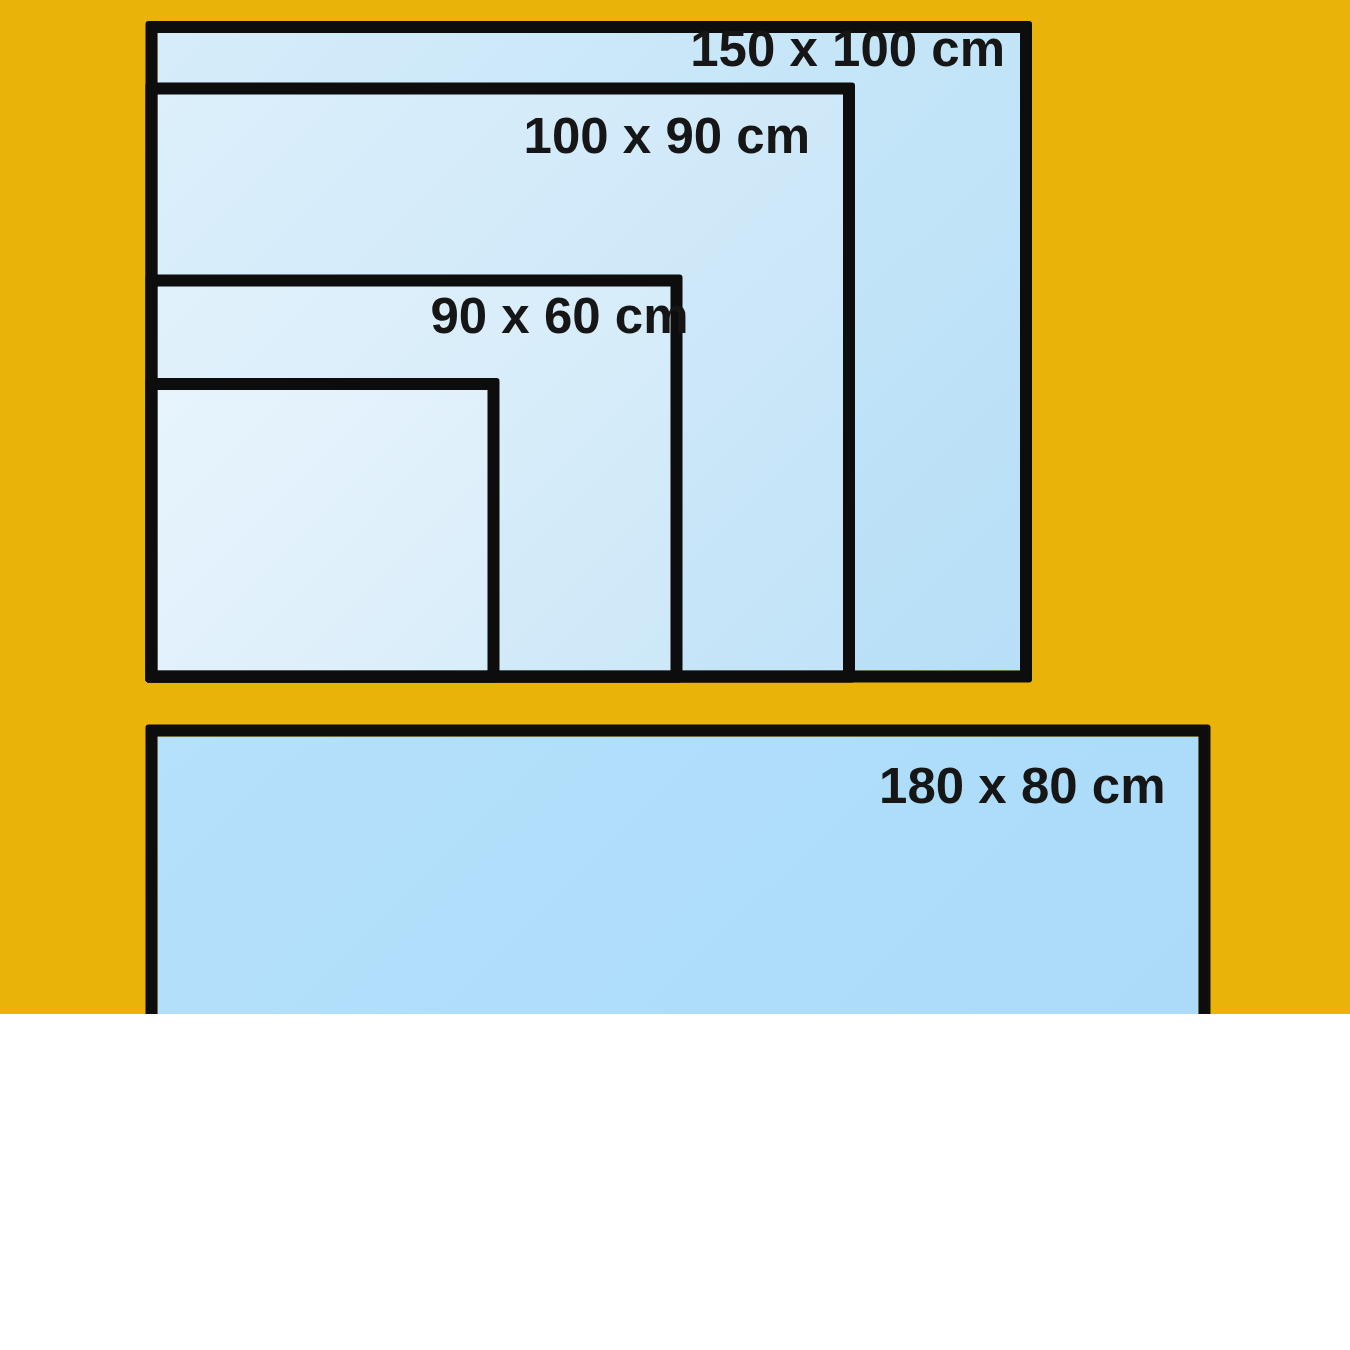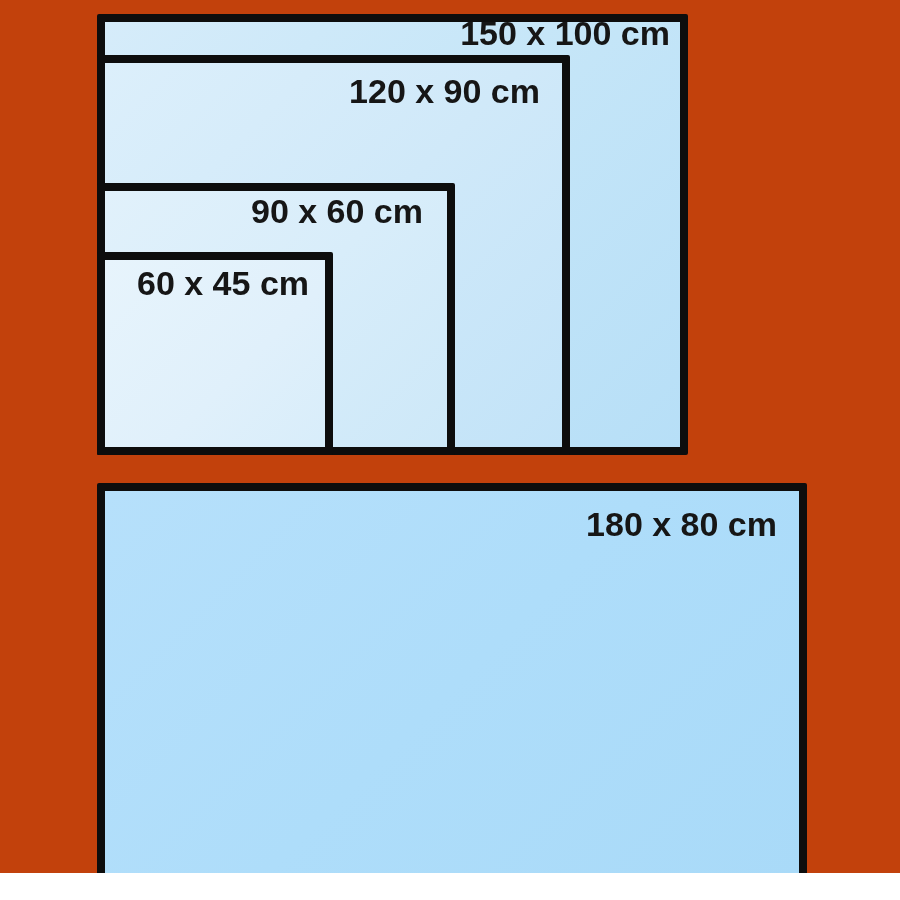--- a/index.html
+++ b/index.html
@@ -4,22 +4,22 @@
 <style>
   html, body {
     margin: 0;
     padding: 0;
     background: #ffffff;
     font-family: "Liberation Sans", "DejaVu Sans", sans-serif;
   }
   .canvas {
     position: relative;
     width: 900px;
-    height: 873px;
-    background: #c2410c;
+    height: 676px;
+    background: #eab308;
     overflow: hidden;
   }
   .size-rect {
     position: absolute;
     box-sizing: border-box;
     border: 8px solid #0d0d0d;
     border-radius: 2px;
   }
   
   .r150 {
@@ -53,35 +53,34 @@
     color: #161616;
     font-size: 34px;
     font-weight: 700;
     line-height: 1.05;
     white-space: nowrap;
     z-index: 10;
     letter-spacing: 0px;
   }
   .l150 { top: 16px;  right: 230px; }
   .l120 { top: 74px;  right: 360px; }
-  .l90  { top: 194px; right: 477px; }
+  .l90  { top: 194px; right: 441px; }
   .l60  { top: 266px; left: 137px; }
   .l180 { top: 507px; right: 123px; }
 </style>
 </head>
 <body>
 
 <div class="canvas">
 
   <div class="size-rect r150"></div>
   <div class="size-rect r120"></div>
   <div class="size-rect r90"></div>
   <div class="size-rect r60"></div>
 
   <div class="size-rect r180"></div>
 
   <div class="size-label l150">150 x 100 cm</div>
-  <div class="size-label l120">120 x 90 cm</div>
+  <div class="size-label l120">100 x 90 cm</div>
   <div class="size-label l90">90 x 60 cm</div>
-  <div class="size-label l60">60 x 45 cm</div>
   <div class="size-label l180">180 x 80 cm</div>
 
 </div>
 
 </body></html>

